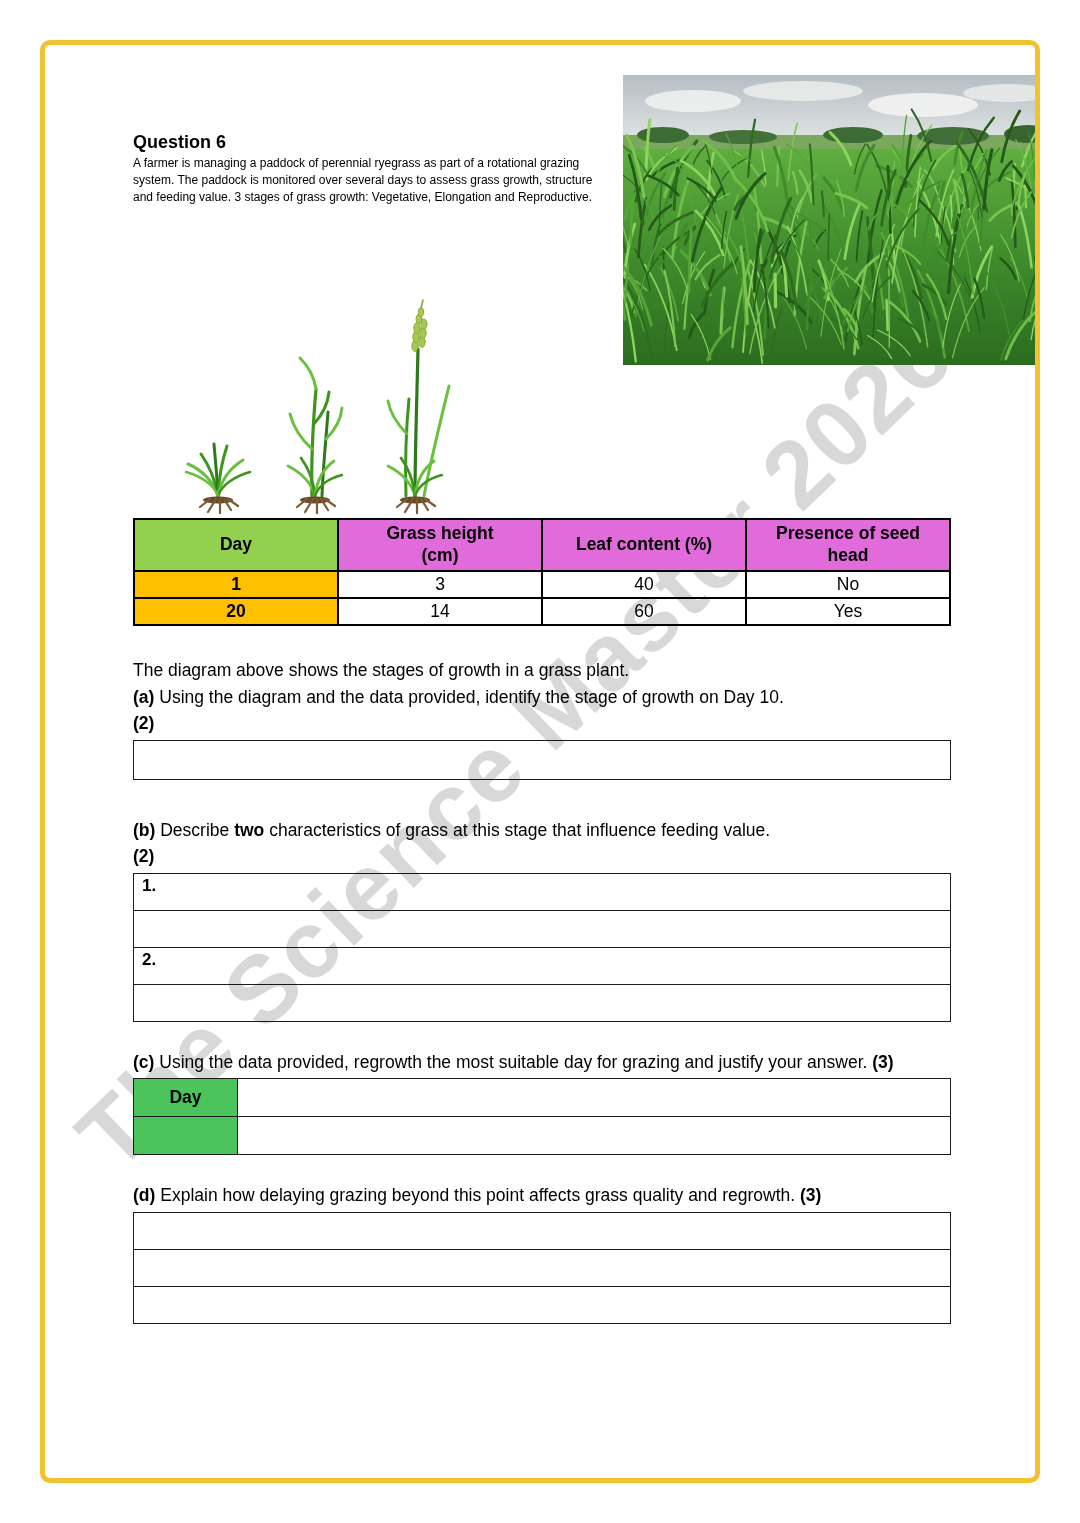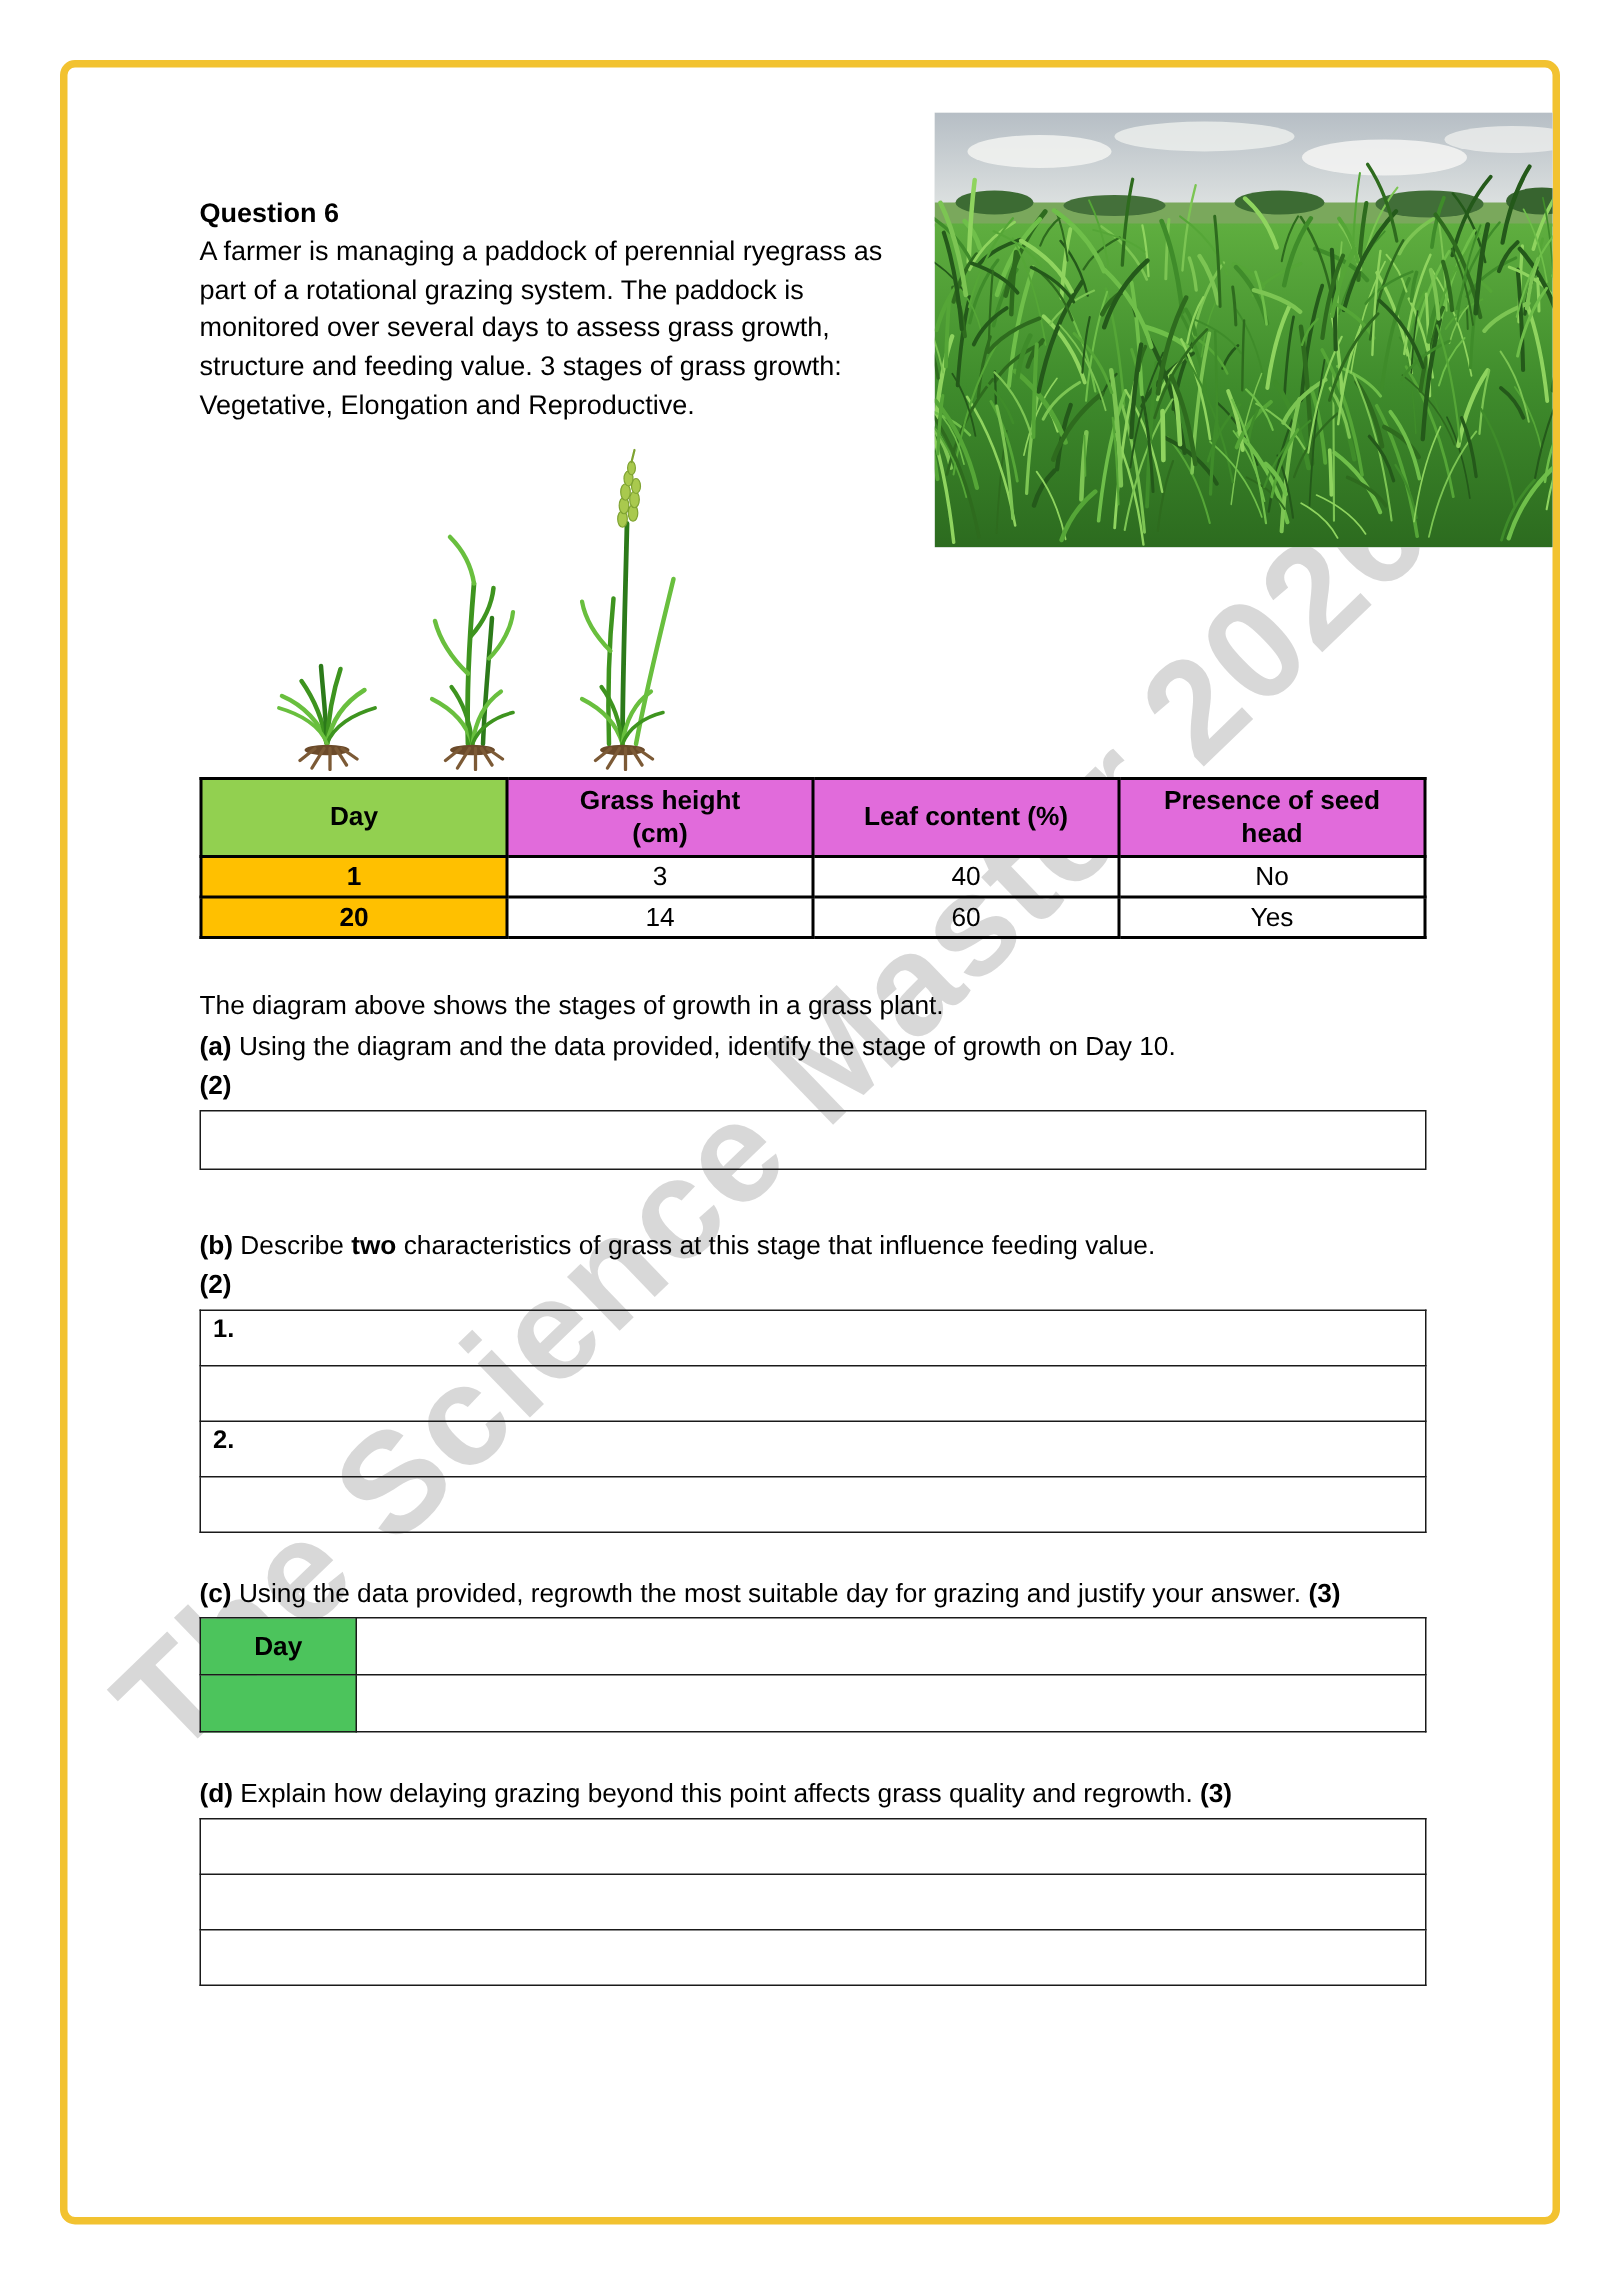--- a/index.html
+++ b/index.html
@@ -5,21 +5,21 @@
   *{box-sizing:border-box;margin:0;padding:0}
   html,body{width:1080px;height:1523px}
   body{background:#ffffff;font-family:"Liberation Sans",sans-serif;color:#000;position:relative;overflow:hidden}
   .frame{position:absolute;inset:40px;border:5px solid #F2C230;border-radius:10px;background:#fff;overflow:hidden}
   .watermark{position:absolute;left:470px;top:700px;transform:translate(-50%,-50%) rotate(-44deg);
     font-size:95px;font-weight:bold;color:rgba(125,125,125,0.30);white-space:nowrap;z-index:0;letter-spacing:2px;pointer-events:none}
   .content{position:relative;z-index:1;padding:30px 46px 0 88px}
   .toprow{display:flex;gap:12px;align-items:flex-start}
   .introcol{flex:0 0 478px;margin-top:57px}
   .qtitle{font-size:18px;font-weight:bold;margin-bottom:2px}
-  .intro{font-size:18px;line-height:1.43}
+  .intro{font-size:12px;line-height:1.43}
   .photo{flex:0 0 420px;width:420px;height:290px;background:#dfe4e6;overflow:hidden}
   .diagram{margin:-66px 0 0 30px;display:block}
   .gtable{border-collapse:collapse;width:818px;margin-top:4px;table-layout:fixed}
   .gtable th,.gtable td{border:2px solid #000;text-align:center;font-size:17.5px;padding:1px 4px}
   .gtable th{height:52px;background:#E16BDB;white-space:pre-line;line-height:1.25;font-weight:bold}
   .gtable th.day{background:#92D050}
   .gtable td{height:27px;background:transparent}
   .gtable td.day{background:#FFC000;font-weight:bold}
   .caption{font-size:17.5px;margin-top:34px}
   .qline{font-size:17.5px;line-height:1.48;margin-top:4px;width:830px}

